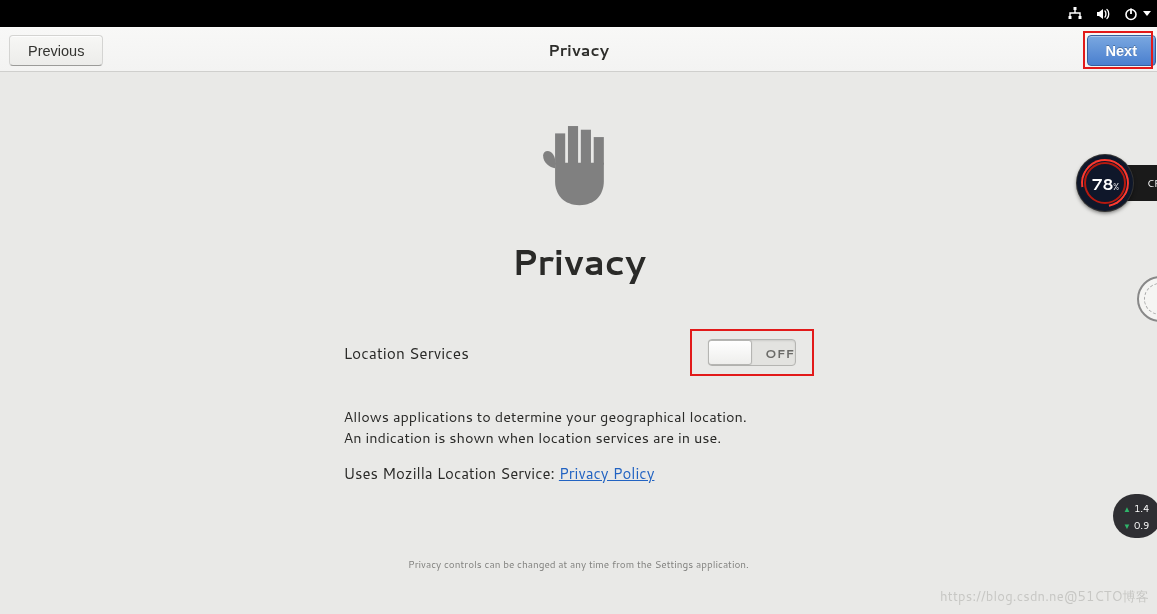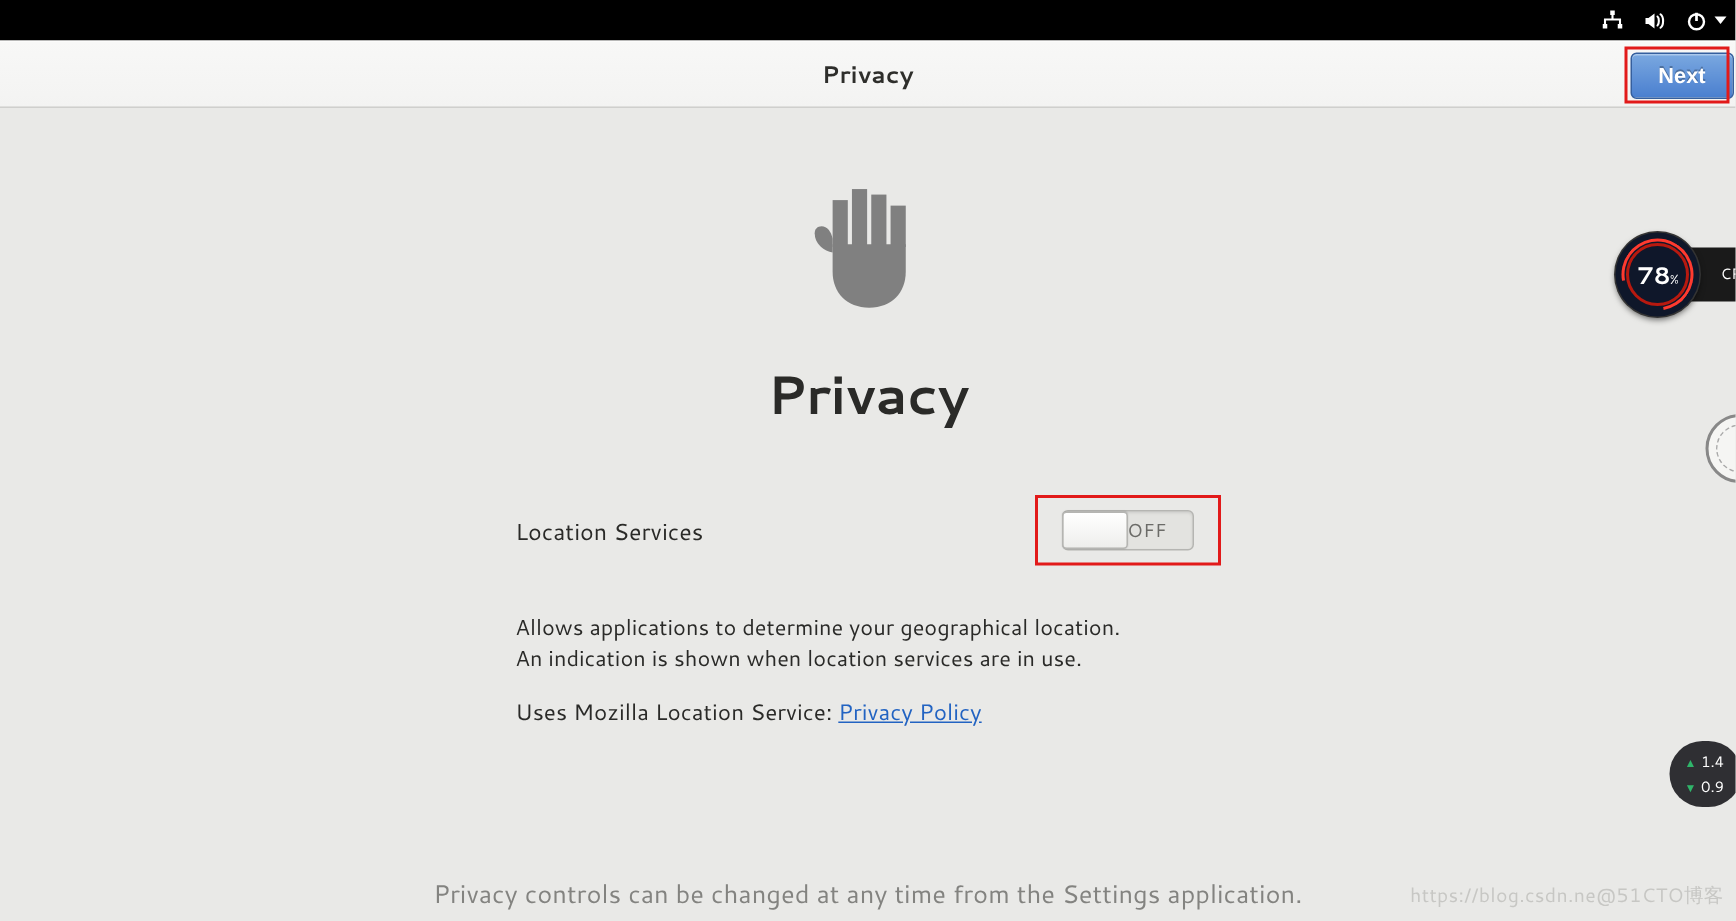--- a/index.html
+++ b/index.html
@@ -54,30 +54,30 @@
     .panel { width:470px; margin-top:42px; }
     .row { display:flex; align-items:center; justify-content:space-between; }
     .row-label { font-size:15.5px; font-weight:400; }
     .annot-sw { padding:8px 16px; border:2px solid var(--annot); }
     .switch { width:88px; height:27px; display:flex; align-items:center;
       border:1px solid var(--sw-border); border-radius:4px; background:var(--sw-bg);
       cursor:pointer; box-shadow:inset 0 1px 2px #0000001a; }
     .switch-handle { width:44px; height:100%; background:linear-gradient(#ffffff,#eeeeec);
       border:1px solid var(--sw-border); border-radius:3px; margin-left:-1px;
       box-shadow:0 0 1px #0003; }
-    .switch-label { flex:1; text-align:left; font-size:12.5px;
-      color:var(--text-muted); font-weight:400; letter-spacing:.3px; }
+    .switch-label { flex:1; text-align:right; font-size:12.5px;
+      color:var(--text-muted); font-weight:700; letter-spacing:.3px; }
 
     .desc { font-size:14.5px; line-height:1.42; color:var(--text);
       margin-top:31px; max-width:410px; }
     .desc2 { font-size:15px; margin-top:12px; }
     .desc2 a { color:var(--link); text-decoration:underline; }
 
-    .footer-note { position:absolute; top:512px; width:100%; text-align:center;
-      font-size:17px; color:var(--text-dim); }
+    .footer-note { position:absolute; top:485px; width:100%; text-align:center;
+      font-size:10px; color:var(--text-dim); }
 
     
     .gauge { position:absolute; right:-20px; top:155px; width:100px; height:56px; }
     .g-pill { position:absolute; left:42px; top:10px; width:56px; height:36px;
       background:#1a1a1a; border-radius:6px 0 0 6px; color:#fff;
       font-size:10px; display:flex; flex-direction:column; justify-content:center;
       gap:1px; padding-left:28px; }
     .g-ring { position:absolute; left:0; top:0; width:56px; height:56px;
       border-radius:50%; background:#0f172a;
       box-shadow:0 0 0 1px #333, 0 2px 4px #0009;
@@ -126,20 +126,21 @@
   <div class="tb-item">
     <svg width="16" height="16" viewBox="0 0 16 16">
         <circle cx="8" cy="8.5" r="5" stroke="#fff" stroke-width="1.6" fill="none"></circle>
         <line x1="8" y1="2.5" x2="8" y2="8" stroke="#fff" stroke-width="1.8"></line>
       </svg>
     <span class="tb-caret"></span>
   </div>
 </div>
 
 <div class="header">
+  <button class="hbtn btn-prev">Previous</button>
   <div class="header-title">Privacy</div>
   <button class="hbtn btn-next">Next</button>
 </div>
 <div class="annot-next"></div>
 
 <div class="main">
   <div class="palm-wrap">
     <svg width="92" height="92" viewBox="0 0 100 100" fill="var(--icon)">
       <rect x="24" y="20" width="11" height="34"></rect>
       <rect x="38" y="12" width="11" height="42"></rect>

